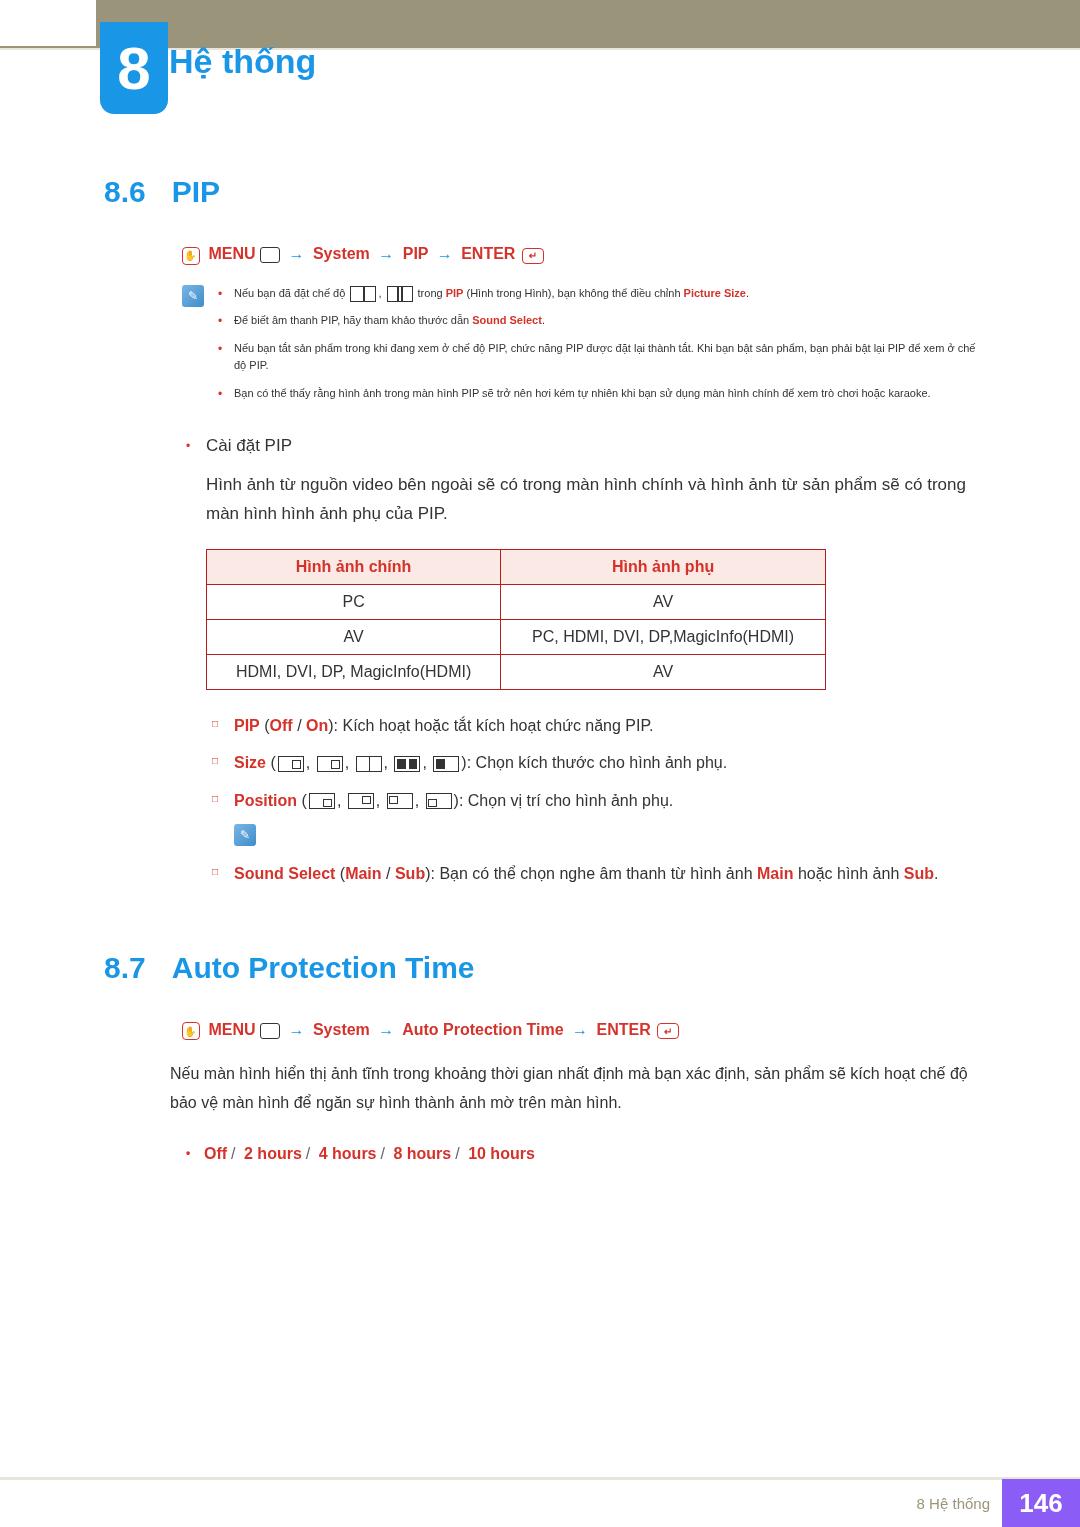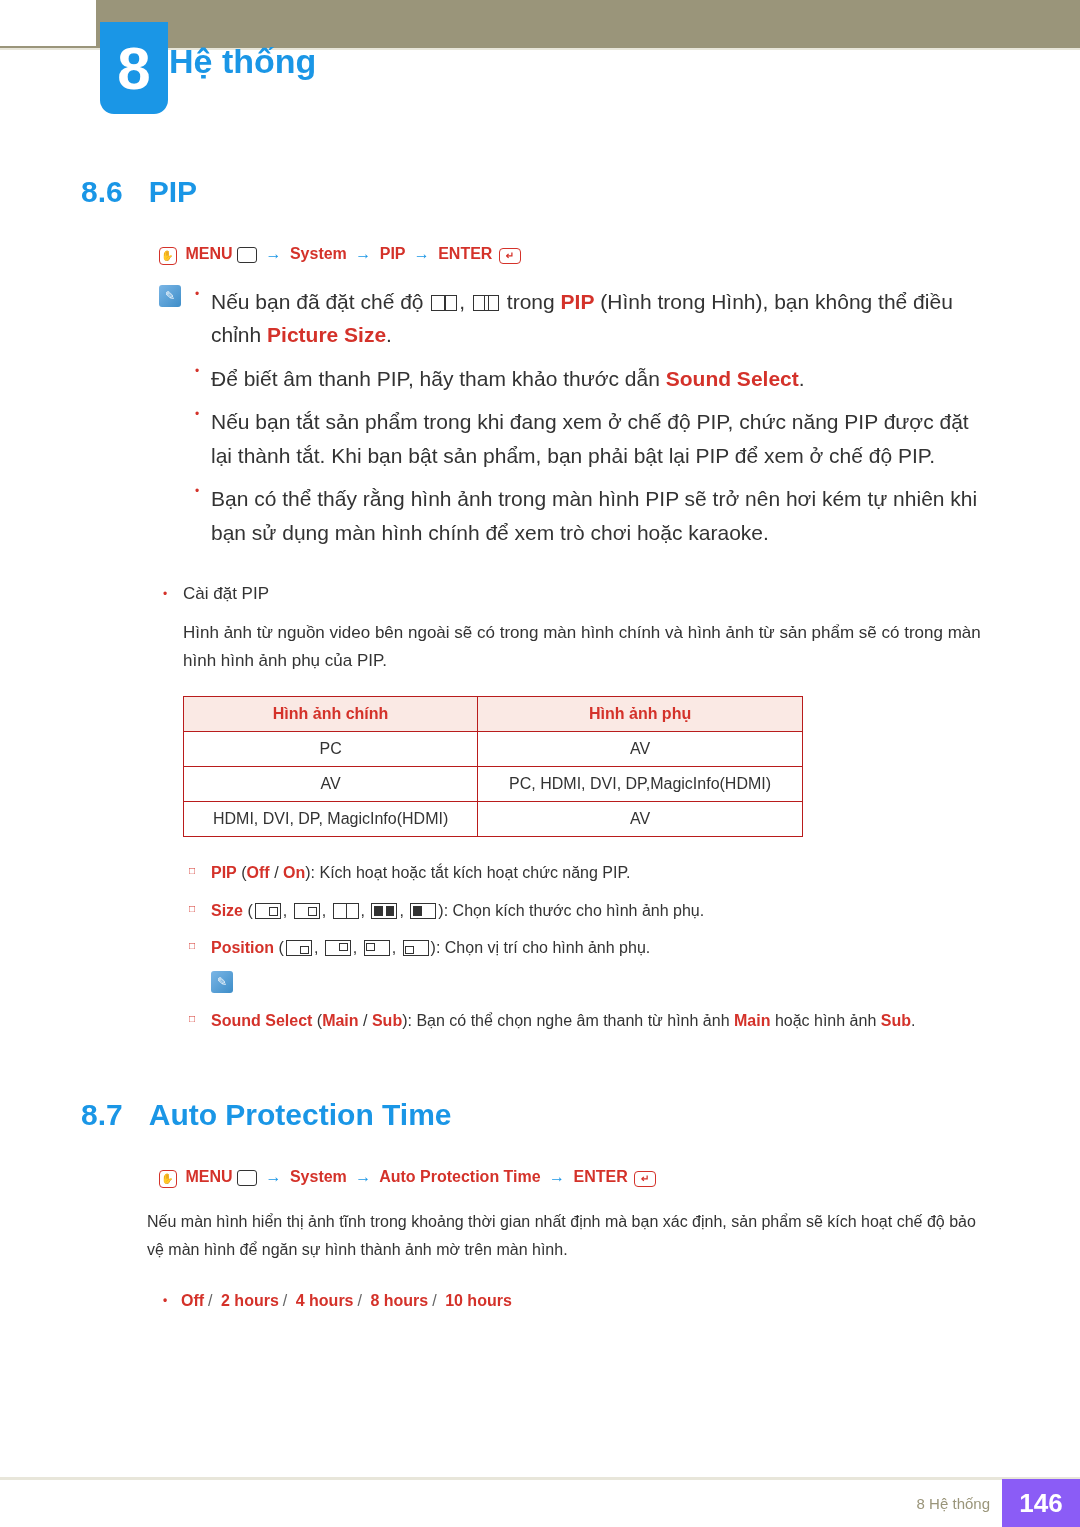--- a/index.html
+++ b/index.html
@@ -44,21 +44,21 @@
     position: absolute;
     left: 169px;
     top: 42px;
     color: #1a96e6;
     font-size: 34px;
     font-weight: bold;
   }
   .content {
     position: absolute;
     top: 175px;
-    left: 81px;
+    left: 104px;
     right: 95px;
   }
   .section-heading {
     display: flex;
     align-items: baseline;
     gap: 26px;
     color: #1a96e6;
     font-weight: bold;
     margin-bottom: 36px;
   }
@@ -127,21 +127,21 @@
     display: flex;
     align-items: center;
     justify-content: center;
     color: #fff;
     font-size: 12px;
   }
   .note-list { list-style: none; }
   .note-list li {
     position: relative;
     padding-left: 16px;
-    font-size: 21px;
+    font-size: 11px;
     line-height: 1.6;
     margin-bottom: 10px;
   }
   .note-list li::before {
     content: "•";
     position: absolute;
     left: 0;
     color: #d4322a;
     font-size: 12px;
   }

